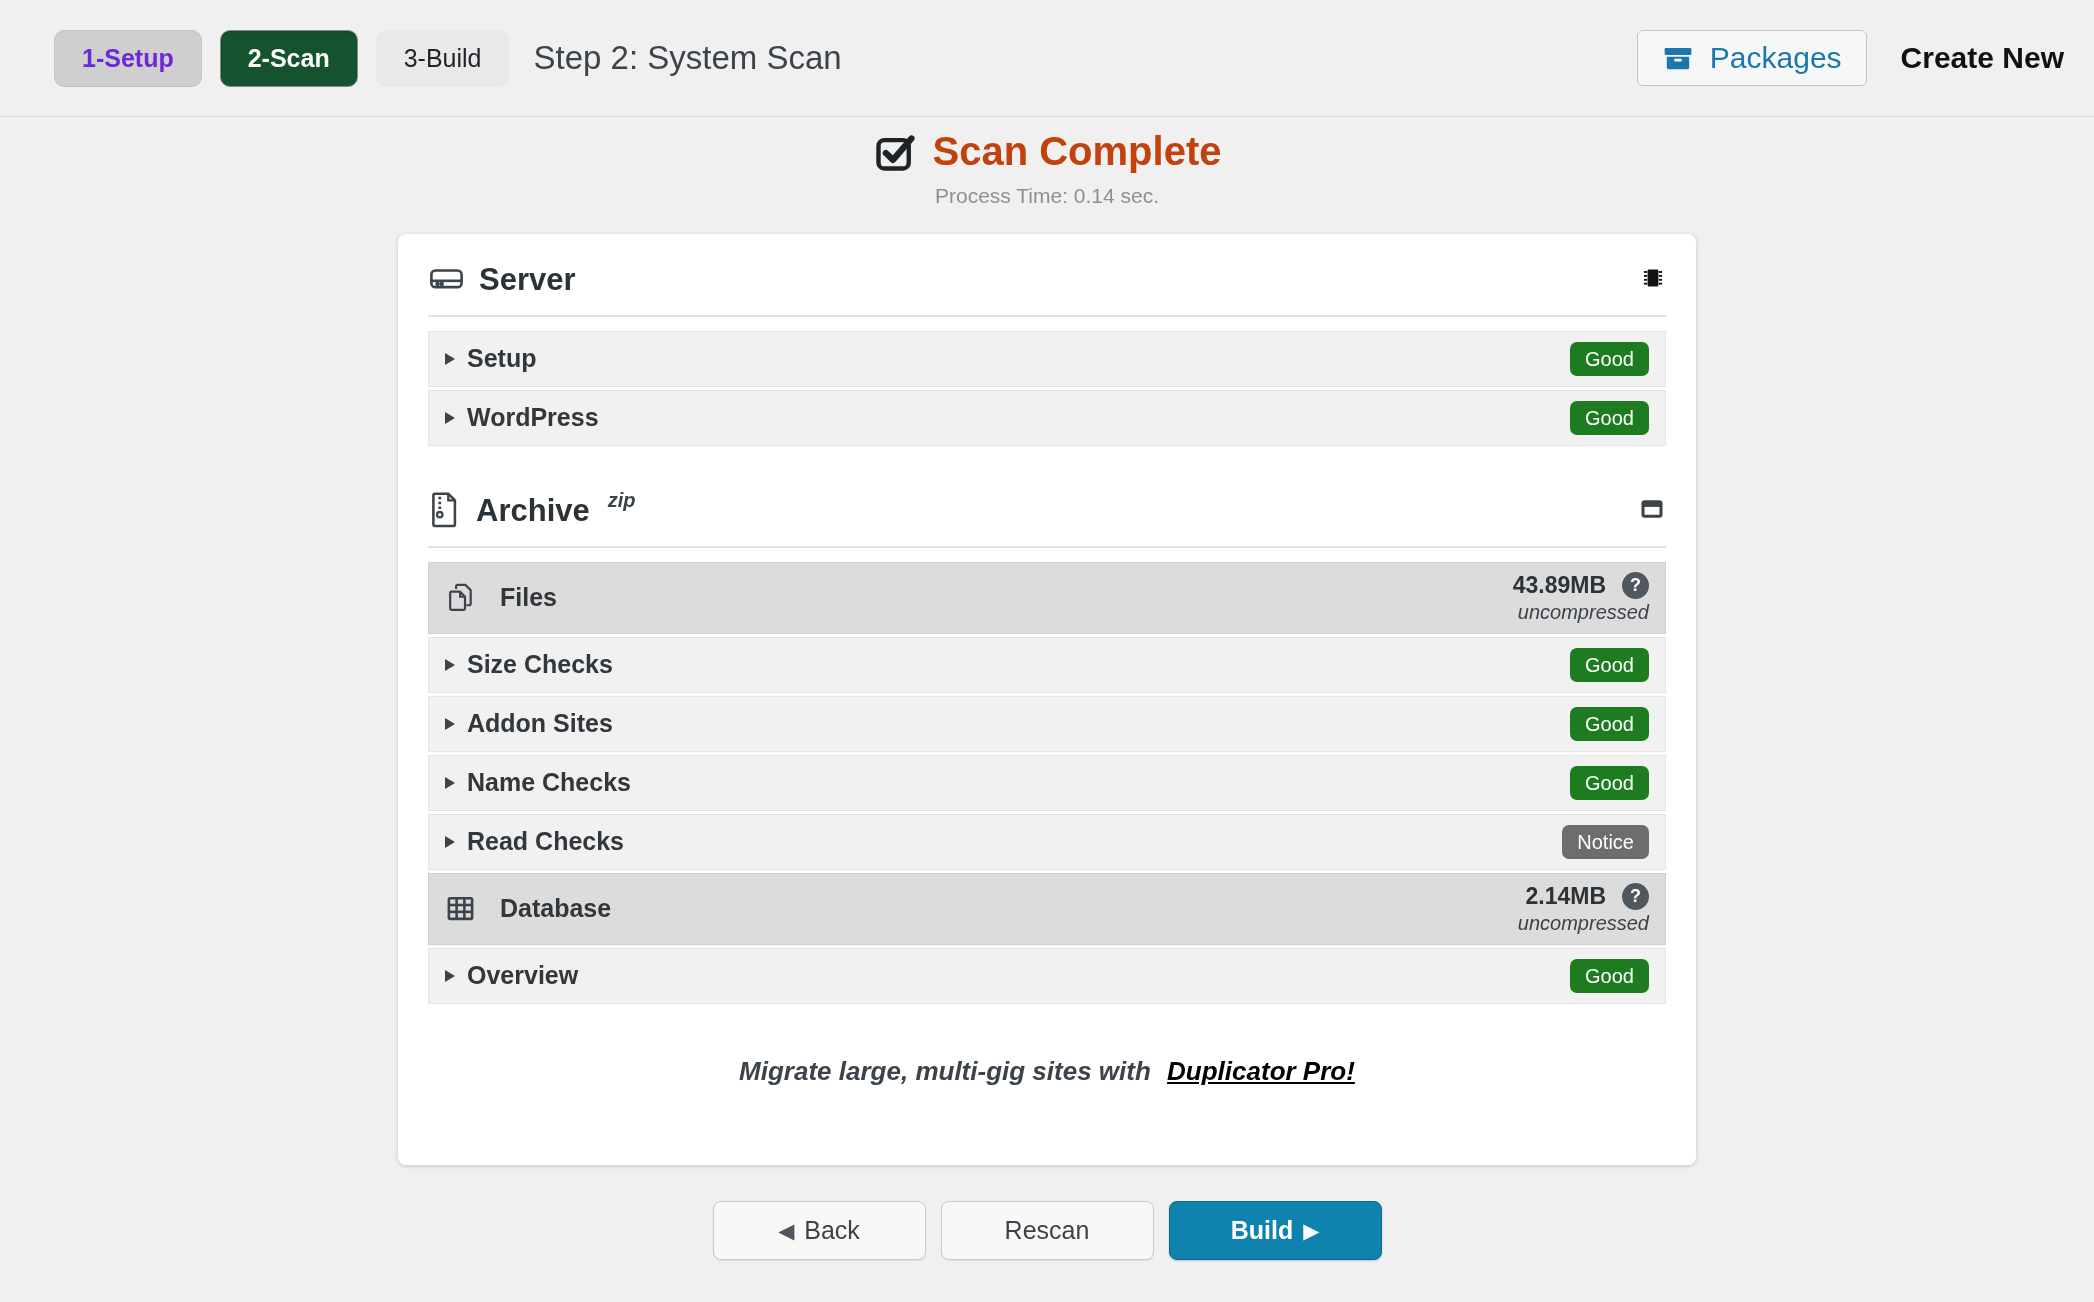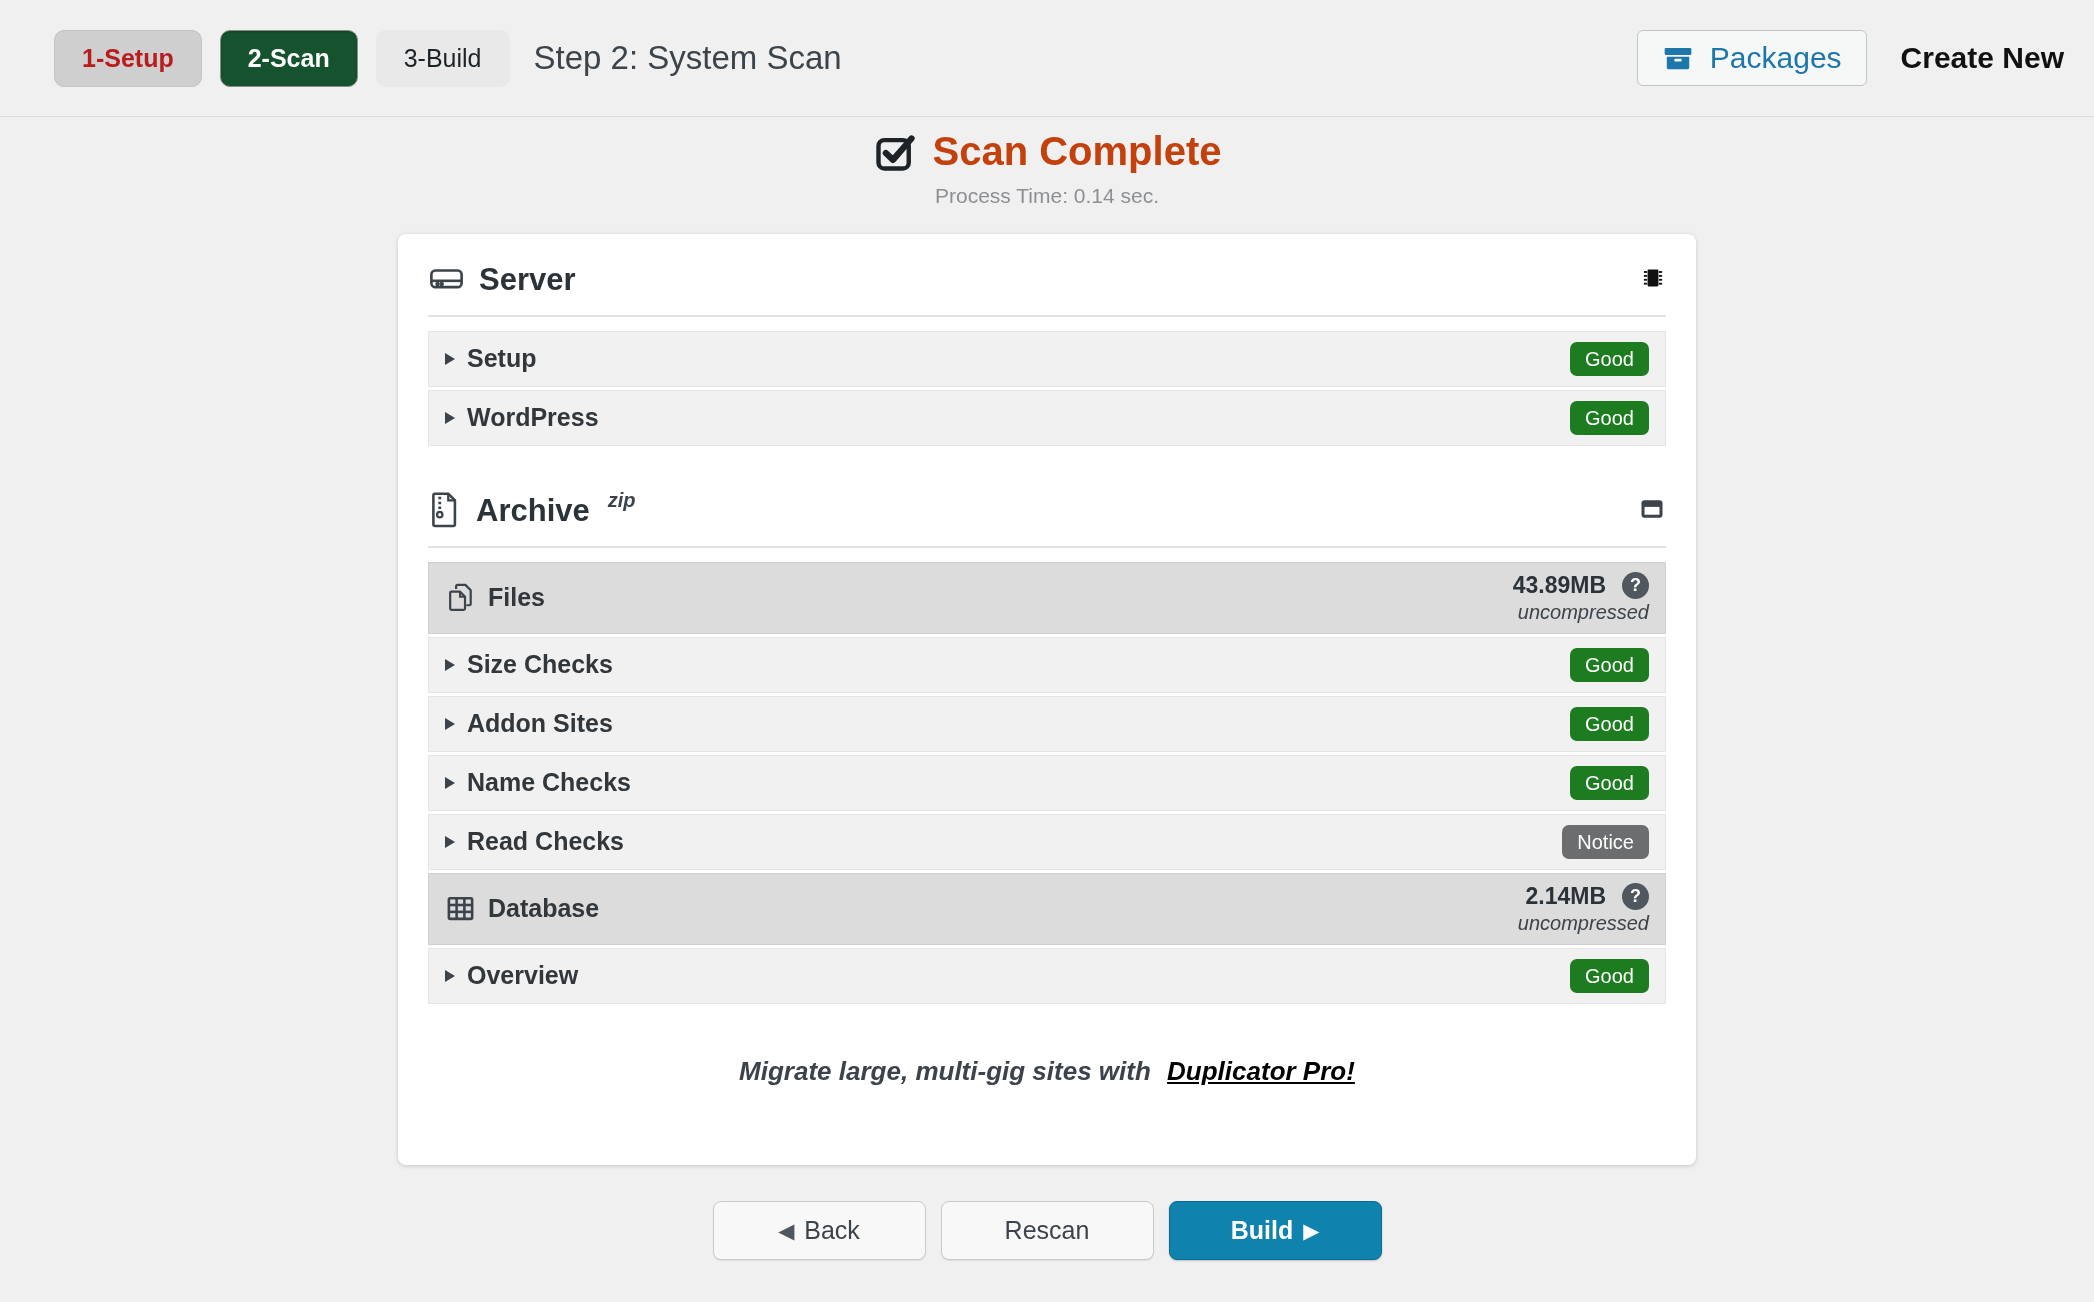--- a/index.html
+++ b/index.html
@@ -16,21 +16,21 @@
     display: flex; align-items: center;
     height: 117px; padding: 0 30px 0 54px;
     border-bottom: 1px solid #dcdcde;
   }
   .steps { display: flex; gap: 18px; align-items: center; }
   .step {
     font-family: inherit; font-size: 25px; font-weight: 700;
     padding: 13px 27px; border-radius: 10px; border: 1px solid transparent;
     background: #e7e7e7; color: #1d2327; cursor: pointer;
   }
-  .step.disabled { background: #cfcfcf; color: #b91c1c; border-color: #c3c3c3; }
+  .step.disabled { background: #cfcfcf; color: #6d28d9; border-color: #c3c3c3; }
   .step.active  { background: #14532d; color: #ffffff; border-color: #8a8a8a;
                   box-shadow: inset 0 1px 2px rgba(0,0,0,.2); }
   .step.upcoming { background: #e9e9e9; color: #1d2327; font-weight: 500; }
   .page-title { font-size: 33px; font-weight: 400; color: #3c434a; margin: 0 0 0 24px; }
 
   .header-right { margin-left: auto; display: flex; align-items: center; gap: 34px; }
   .packages-btn {
     display: inline-flex; align-items: center; gap: 16px;
     background: #f6f7f7; border: 1px solid #c3c4c7; border-radius: 6px;
     padding: 10px 24px; cursor: pointer;
@@ -77,21 +77,21 @@
     padding: 6px 15px; border-radius: 7px; line-height: 1.1;
   }
   .badge.good { background: #1e7c20; }
   .badge.notice { background: #6b6d6f; }
 
   .group-row {
     display: flex; align-items: center;
     background: #dcdcdc; border: 1px solid #d0d0d0;
     min-height: 72px; padding: 6px 16px; margin-bottom: 3px;
   }
-  .group-left { display: flex; align-items: center; gap: 12px; }
+  .group-left { display: flex; align-items: center; gap: 24px; }
   .group-left svg { display: block; }
   .group-label { font-size: 25px; font-weight: 700; color: #32373c; }
   .group-right { margin-left: auto; text-align: right; }
   .size-line { display: flex; align-items: center; justify-content: flex-end; gap: 16px; }
   .size-val { font-size: 23px; font-weight: 700; color: #2c3338; }
   .qmark {
     width: 27px; height: 27px; border-radius: 50%; background: #50575e; color: #fff;
     font-size: 18px; font-weight: 700; display: inline-flex;
     align-items: center; justify-content: center; cursor: pointer;
   }

